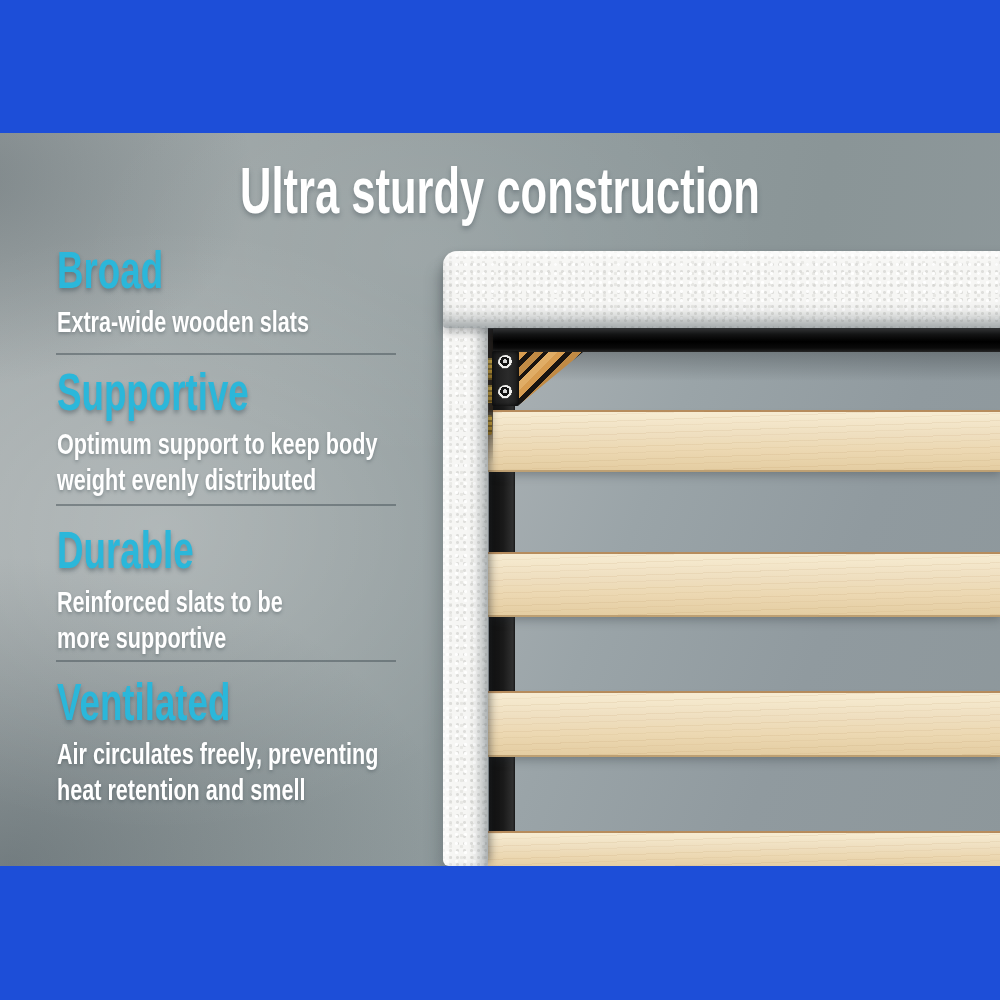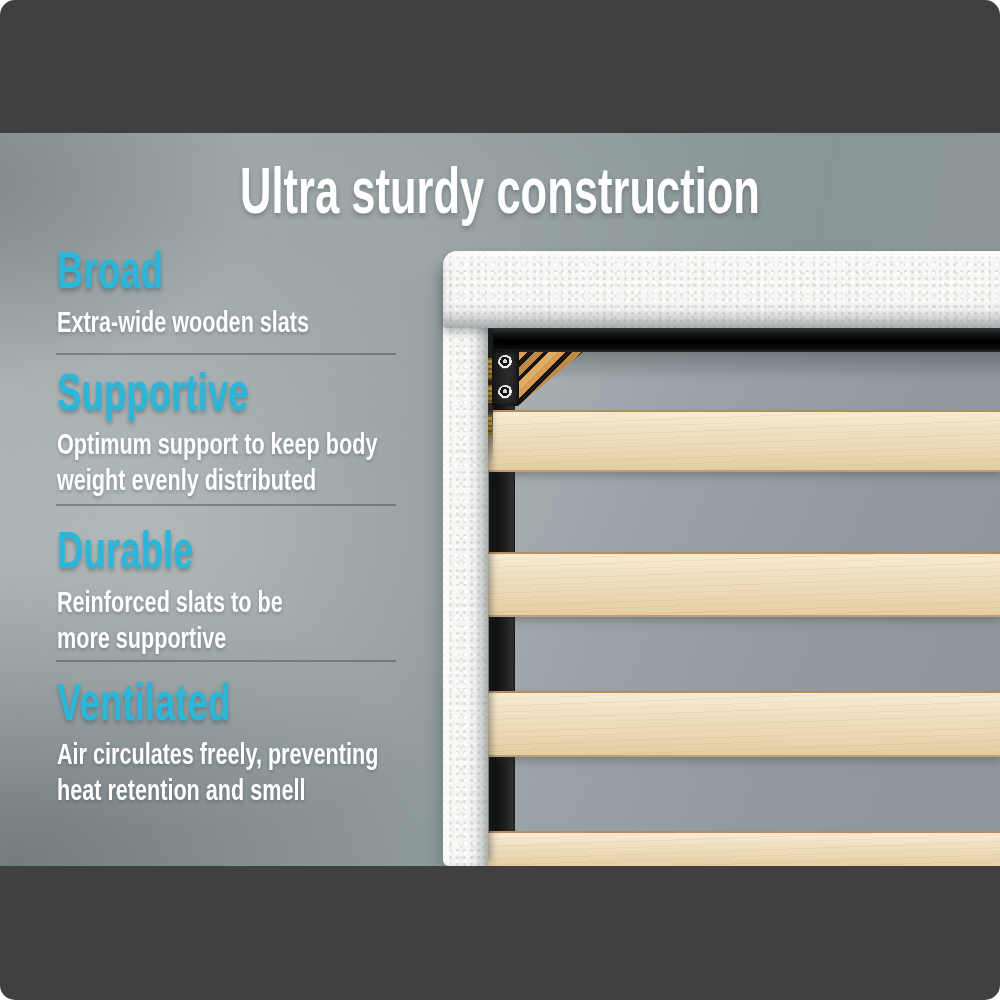--- a/index.html
+++ b/index.html
@@ -1,18 +1,18 @@
 <!DOCTYPE html>
 <html style="--accent: #2bb7da; --text: #ffffff; --panel-light: #a9b1b2; --panel-dark: #7e8b90; --divider: #48545a; --wood-slat: #eedcb8; --corner-brace-wood: #cf9549; --metal-black: #111111; --fabric-white: #f6f6f4; --hardware-gold: #d4ab45;"><head>
 <meta charset="utf-8">
 <style>
   html,body{margin:0;padding:0;background:#ffffff;}
   .page{
-    position:relative;width:1000px;height:1000px;background:#404040;
-    overflow:hidden;font-family:"Liberation Sans",sans-serif;border-radius:15px;
+    position:relative;width:1000px;height:1000px;background:#1d4ed8;
+    overflow:hidden;font-family:"Liberation Sans",sans-serif;
   }
   
   .panel{
     position:absolute;left:0;top:133px;width:1000px;height:733px;overflow:hidden;
     background:
       radial-gradient(420px 300px at -4% 6%, rgba(52,64,70,.35), transparent 70%),
       radial-gradient(560px 420px at 16% 54%, rgba(255,255,255,.20), transparent 72%),
       radial-gradient(620px 430px at 1% 100%, rgba(45,58,65,.40), transparent 72%),
       radial-gradient(500px 300px at 42% 16%, rgba(255,255,255,.08), transparent 70%),
       linear-gradient(100deg,#a6adae 0%,#9aa3a4 28%,#909b9d 52%,#8a9597 74%,#8e989b 100%);

